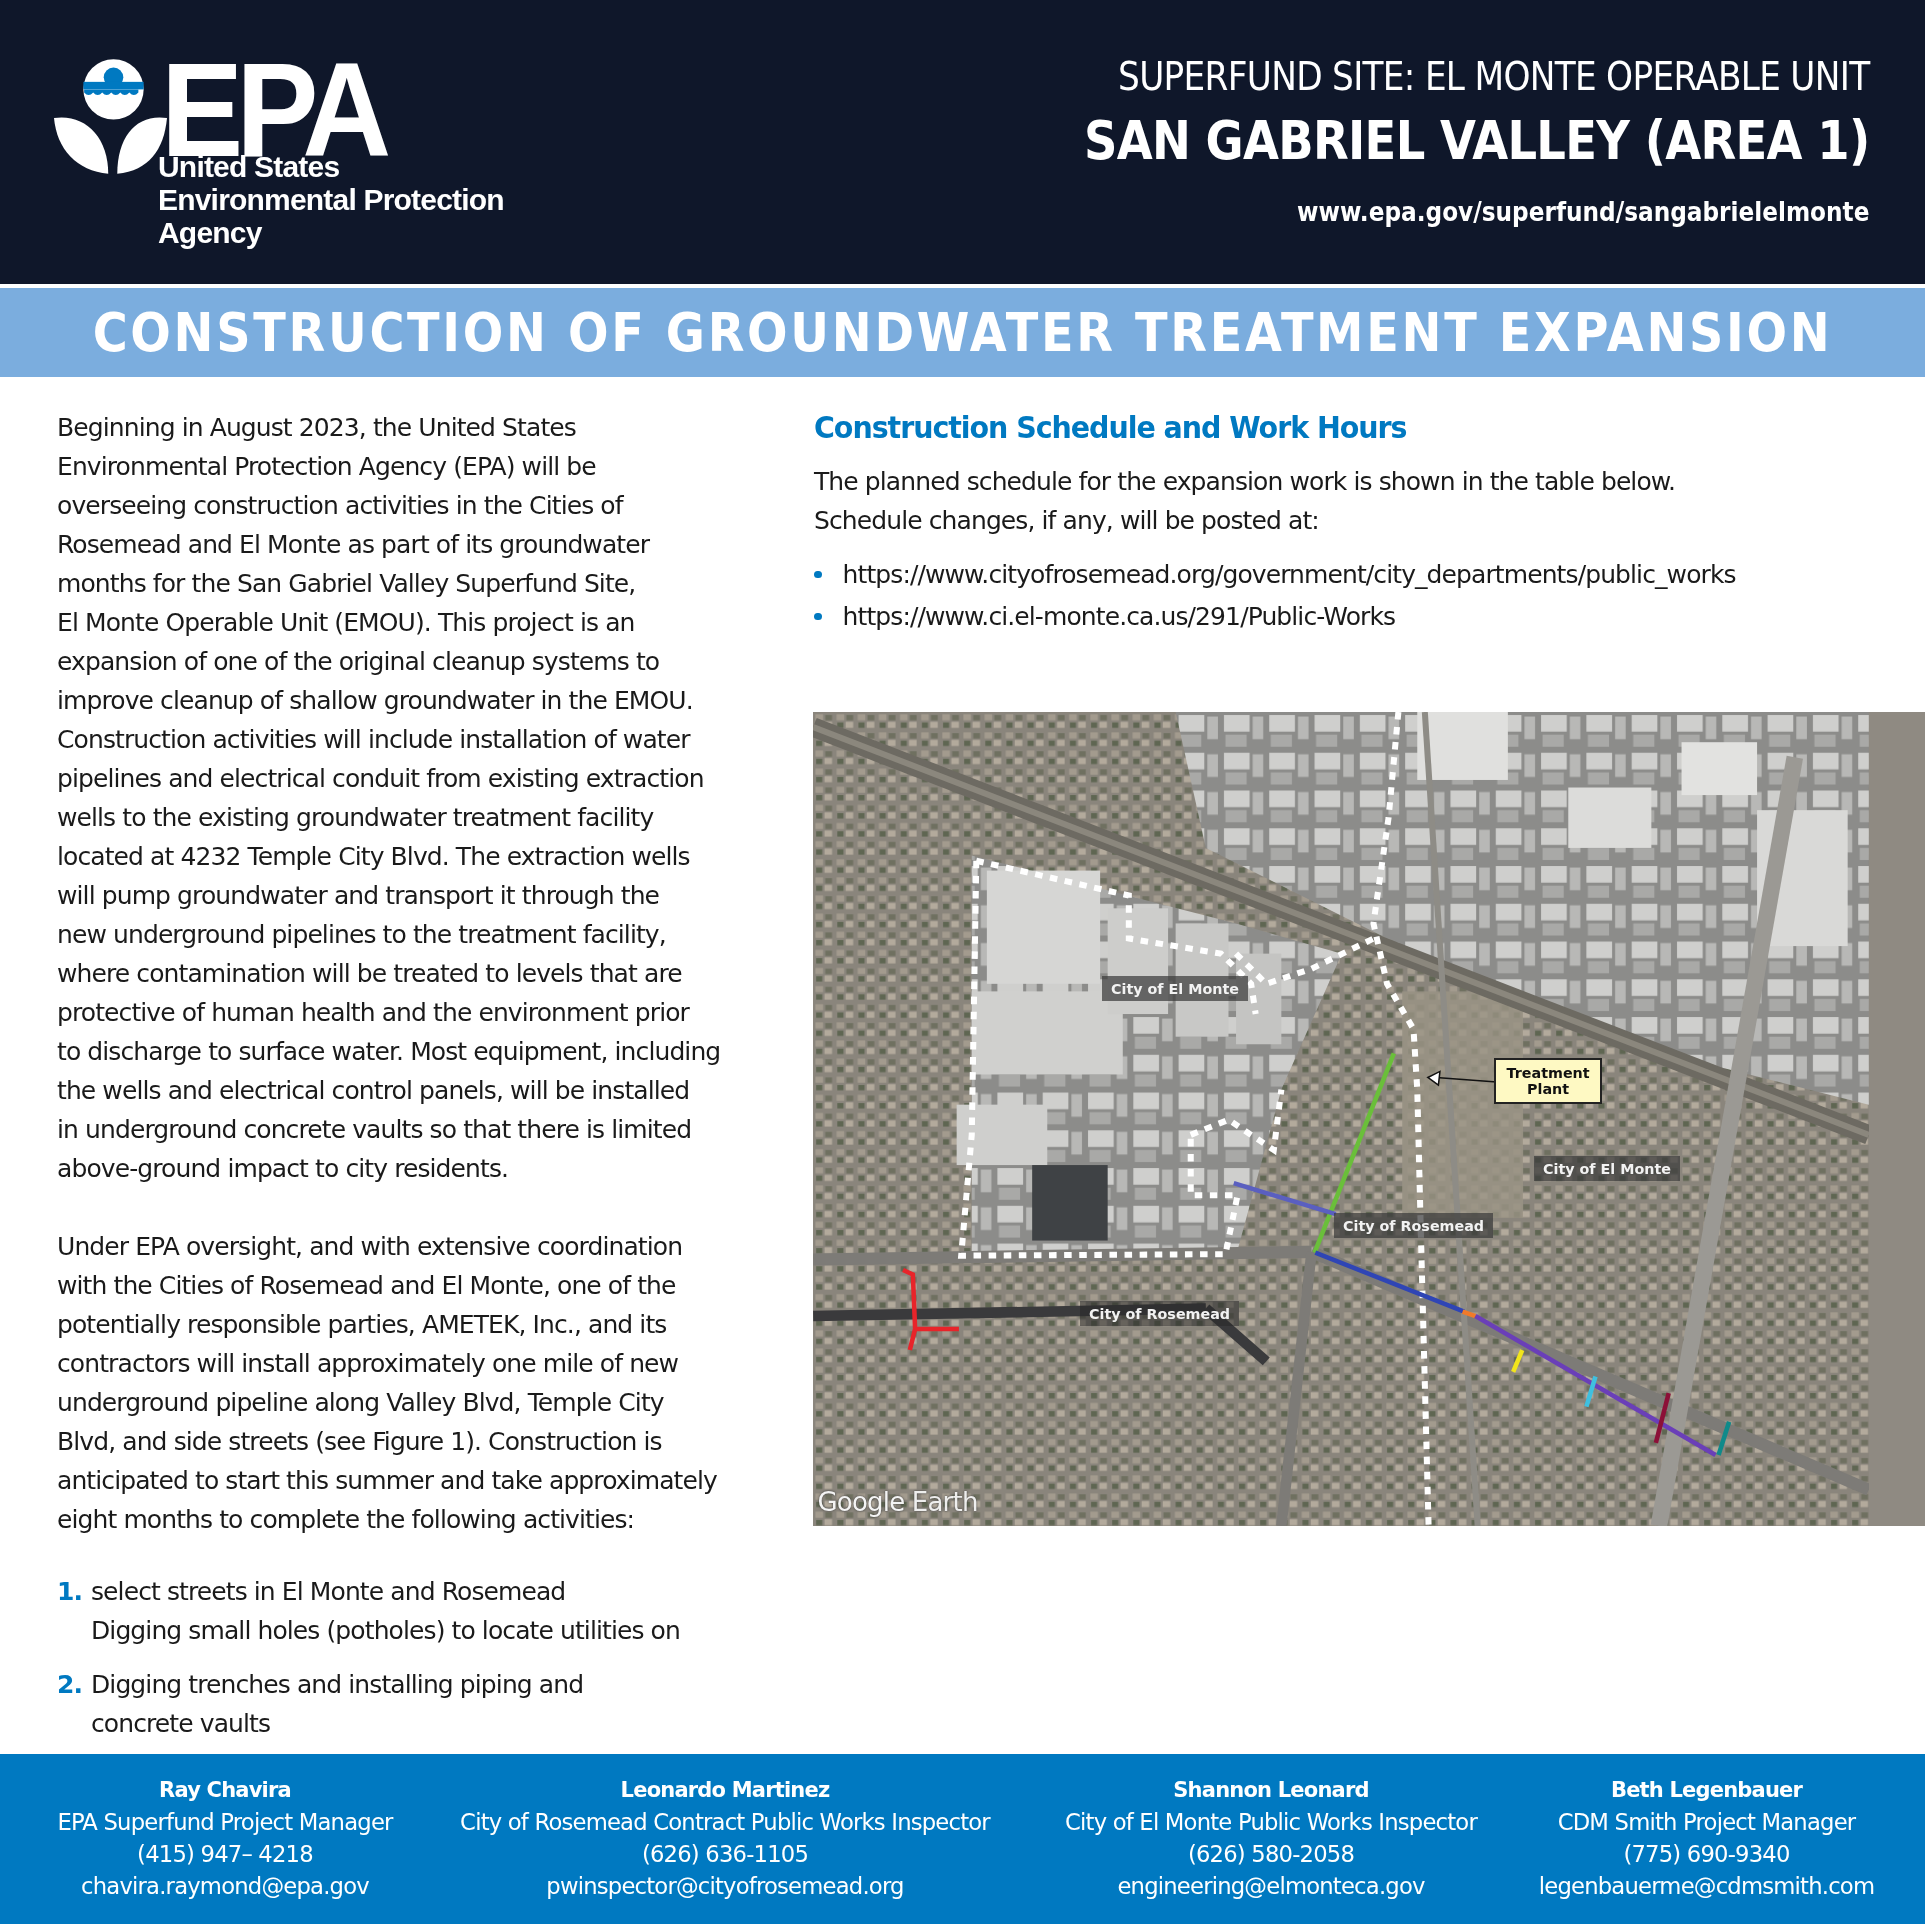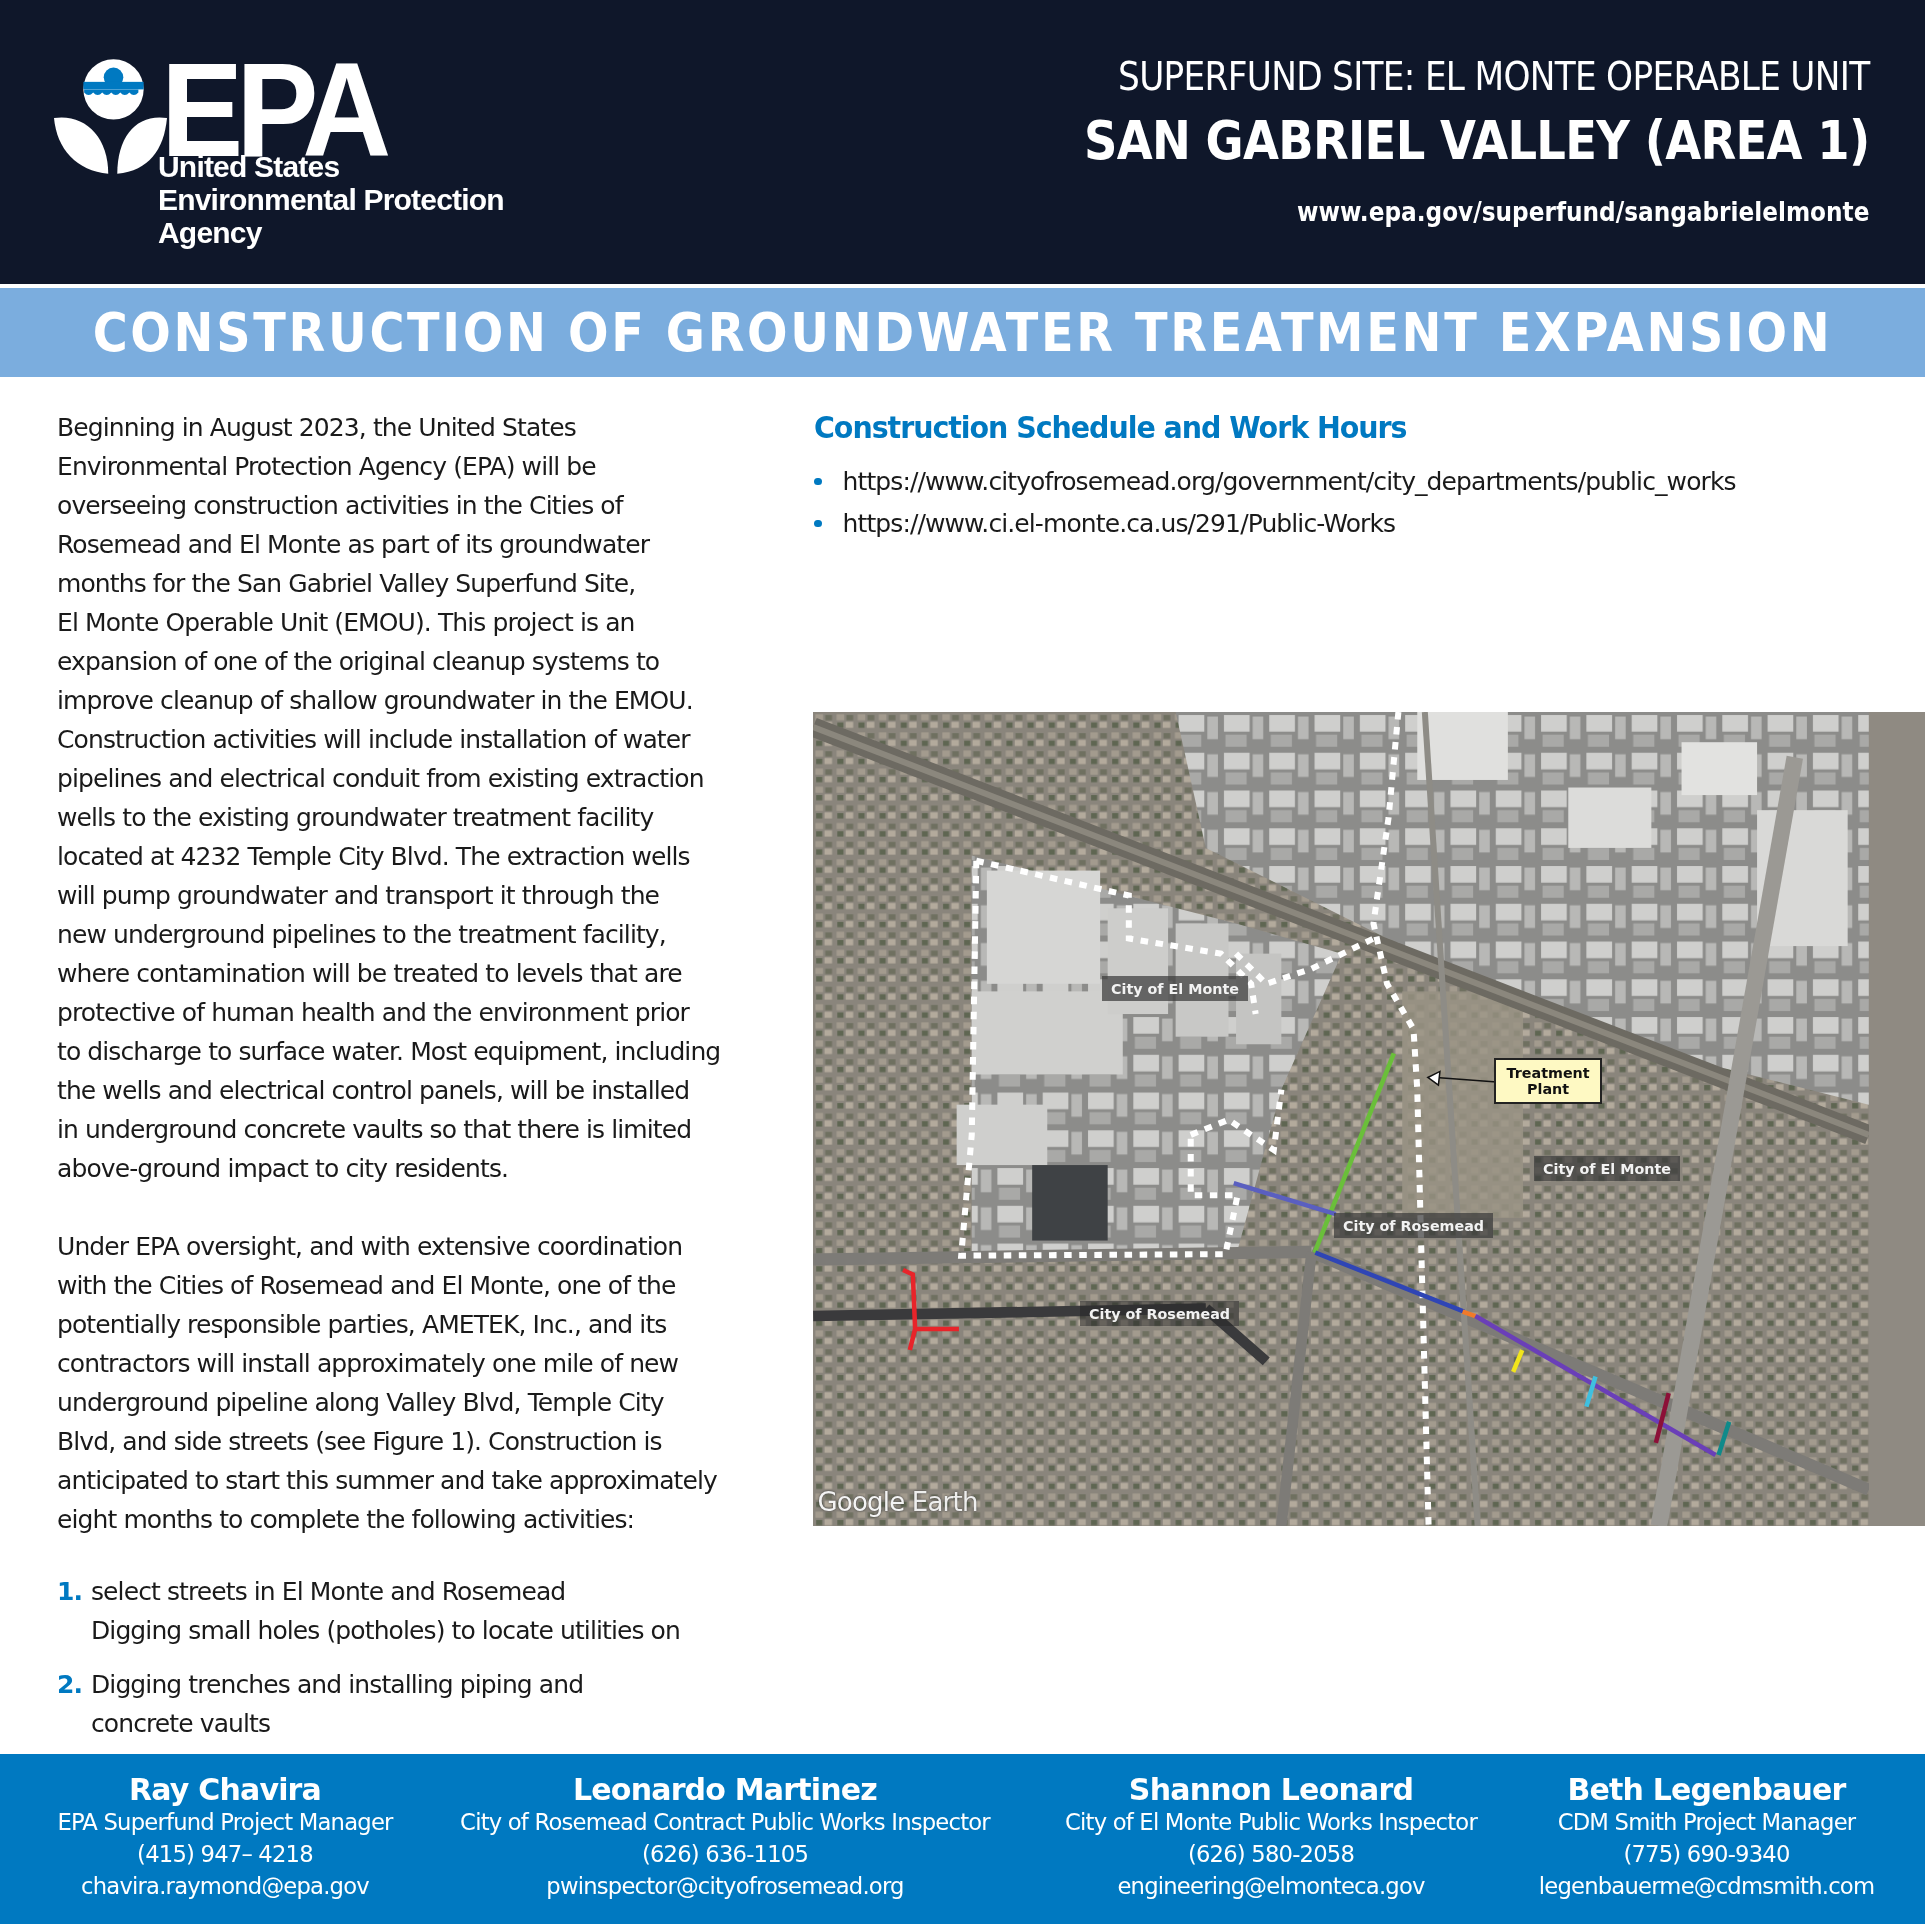--- a/index.html
+++ b/index.html
@@ -47,21 +47,21 @@
   .map { position: absolute; left: 813px; top: 712px; width: 1172px; height: 814px; overflow: hidden; background: #8f8a82; }
   .map svg { position: absolute; left: 0; top: 0; width: 1056px; height: 814px; }
   .map-label { position: absolute; background: rgba(60,60,60,0.72); color: #f2f2f2; font-family: "DejaVu Sans", sans-serif; font-size: 14.3px; font-weight: bold; padding: 4.5px 9px; white-space: nowrap; }
   .map-callout { position: absolute; background: #fef9c3; border: 2.3px solid #222; color: #111; font-family: "DejaVu Sans", sans-serif; font-weight: bold; font-size: 14.3px; line-height: 16.6px; text-align: center; padding: 4.5px 10.6px; }
   .map-credit { position: absolute; left: 4.5px; bottom: 9px; color: #f4f4f4; font-family: "DejaVu Sans", sans-serif; font-size: 26px; letter-spacing: -0.8px; text-shadow: 0 0 2.3px #333; }
   .map-credit .earth { font-weight: normal; opacity: 0.95; margin-top: 8px; }
 
   
   .footer { position: absolute; left: 0; top: 1754px; width: 1926px; height: 171px; background: #0079c1; color: #fff; }
   .contact { position: absolute; top: 19.6px; text-align: center; font-family: "DejaVu Sans", sans-serif; font-size: 22.7px; line-height: 32px; letter-spacing: -0.8px; white-space: nowrap; }
-  .contact .cname { font-weight: bold; font-size: 30px; }
+  .contact .cname { font-weight: bold; font-size: 21px; }
   .contact a { color: #fff; text-decoration: none; }
 </style>
 </head>
 <body>
 
 <header class="header">
   <div class="logo">
     <svg class="logo-mark" viewBox="0 0 150 160">
 
       <circle cx="79" cy="48" r="40" fill="#fff"></circle>
@@ -137,20 +137,24 @@
       <span class="item-text">
         <span>Digging trenches and installing piping and</span>
         <span>concrete vaults</span>
       </span>
     </li>
   </ol>
 </section>
 
 <section class="right-col">
   <h2 class="section-heading">Construction Schedule and Work Hours</h2>
+  <div class="intro">
+    <span>The planned schedule for the expansion work is shown in the table below.</span>
+    <span>Schedule changes, if any, will be posted at:</span>
+  </div>
   <ul class="link-list">
     <li>
       <span class="bullet"></span>
       <a>https://www.cityofrosemead.org/government/city_departments/public_works</a>
     </li>
     <li>
       <span class="bullet"></span>
       <a>https://www.ci.el-monte.ca.us/291/Public-Works</a>
     </li>
   </ul>

